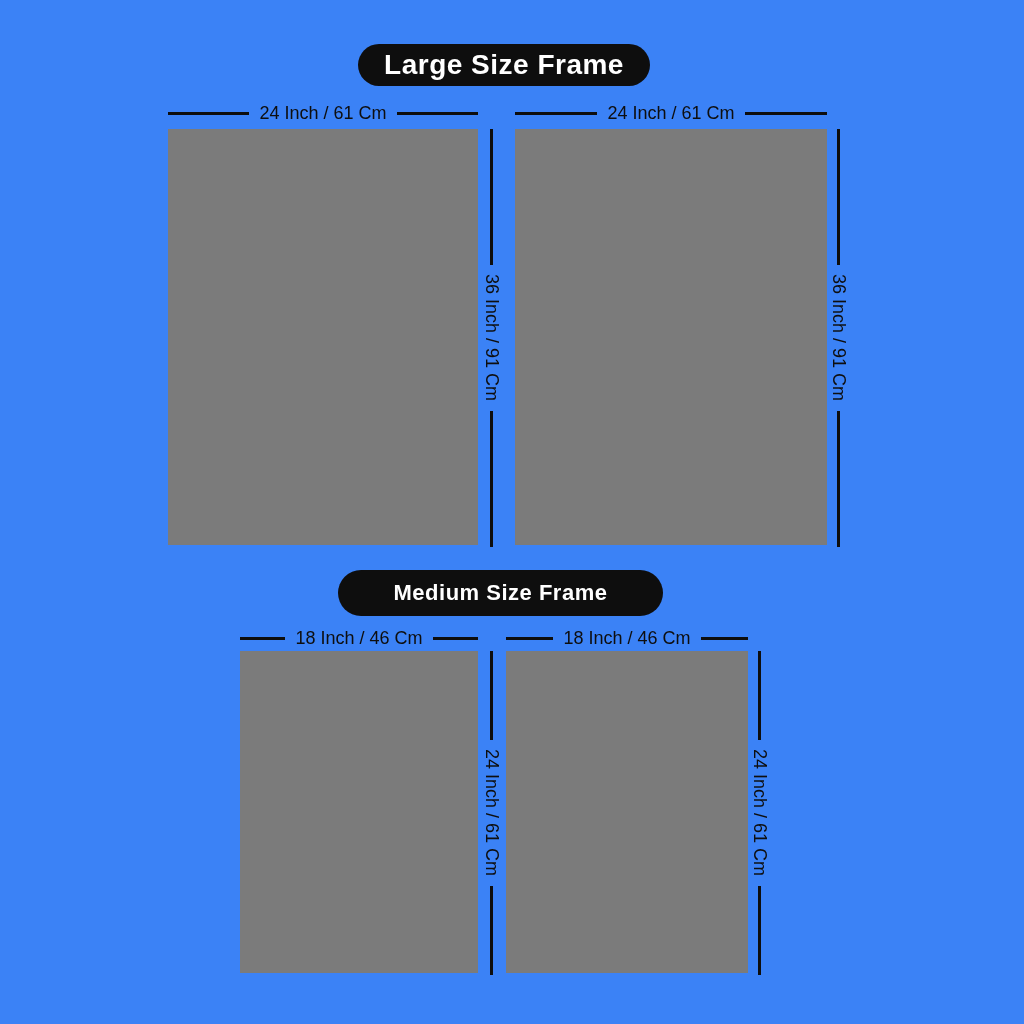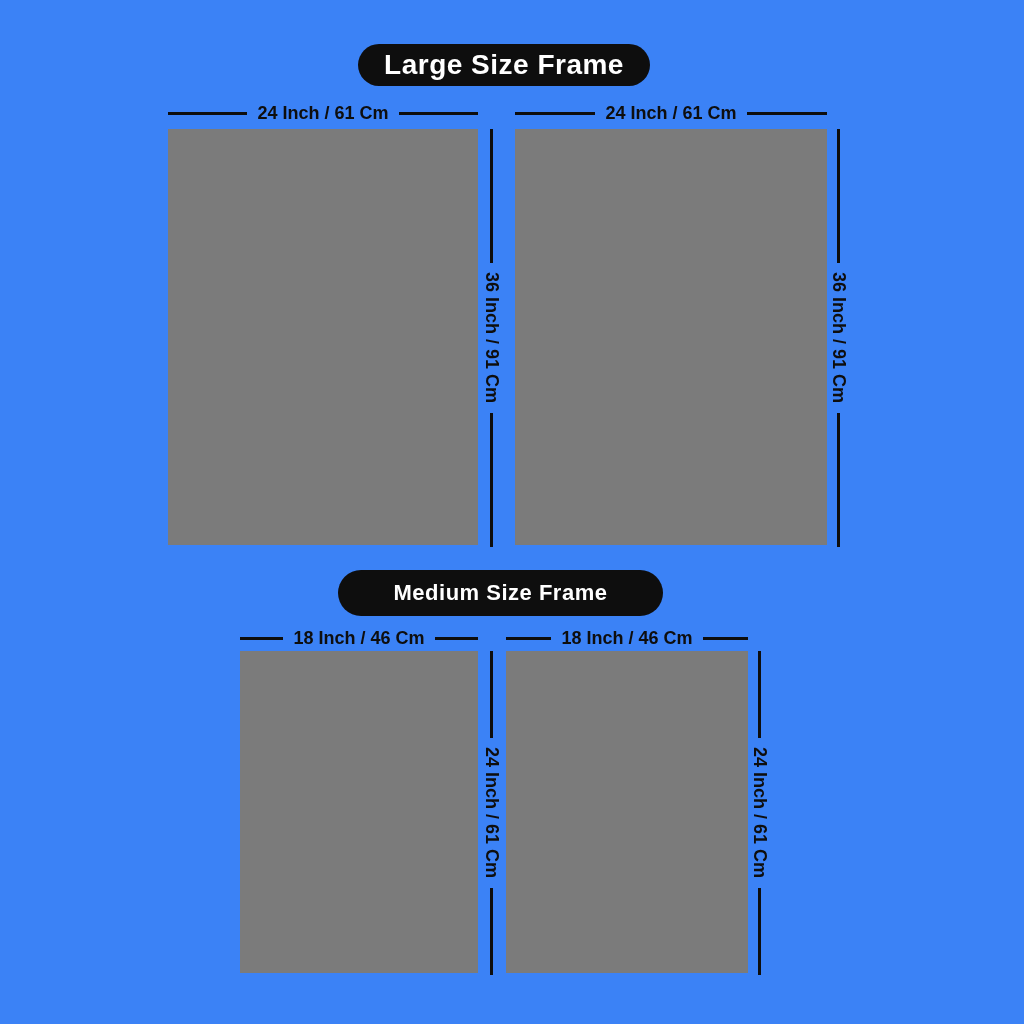--- a/index.html
+++ b/index.html
@@ -54,21 +54,21 @@
     display: flex;
     align-items: center;
     gap: 10px;
   }
   .hdim .hline {
     flex: 1;
     height: 3px;
     background: #0e0e0e;
   }
   .dim-text {
-    font-weight: bold;
+    font-weight: normal;
     font-size: 18px;
     color: #0e0e0e;
     white-space: nowrap;
   }
   .hdim-l1 { left: 168px; top: 102px; width: 310px; }
   .hdim-l2 { left: 515px; top: 102px; width: 312px; }
   .hdim-m1 { left: 240px; top: 627px; width: 238px; }
   .hdim-m2 { left: 506px; top: 627px; width: 242px; }
   
   .vdim {

